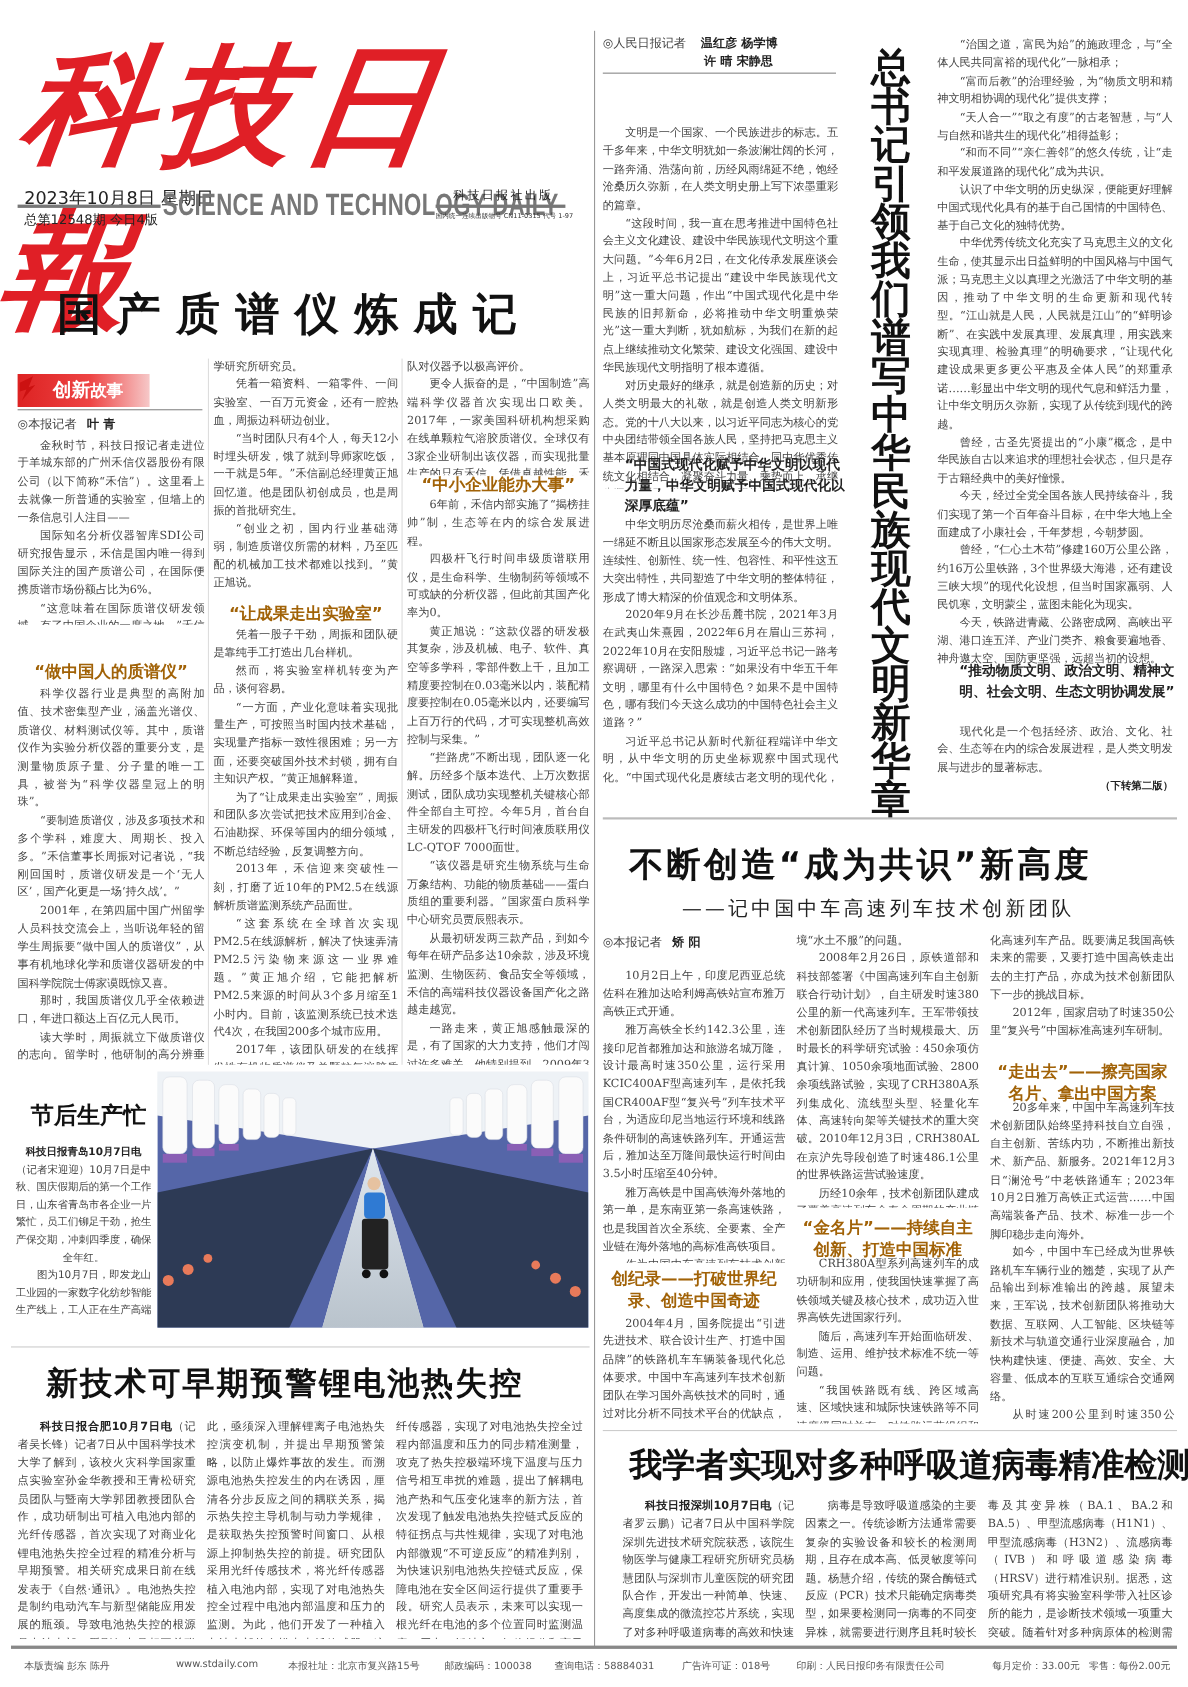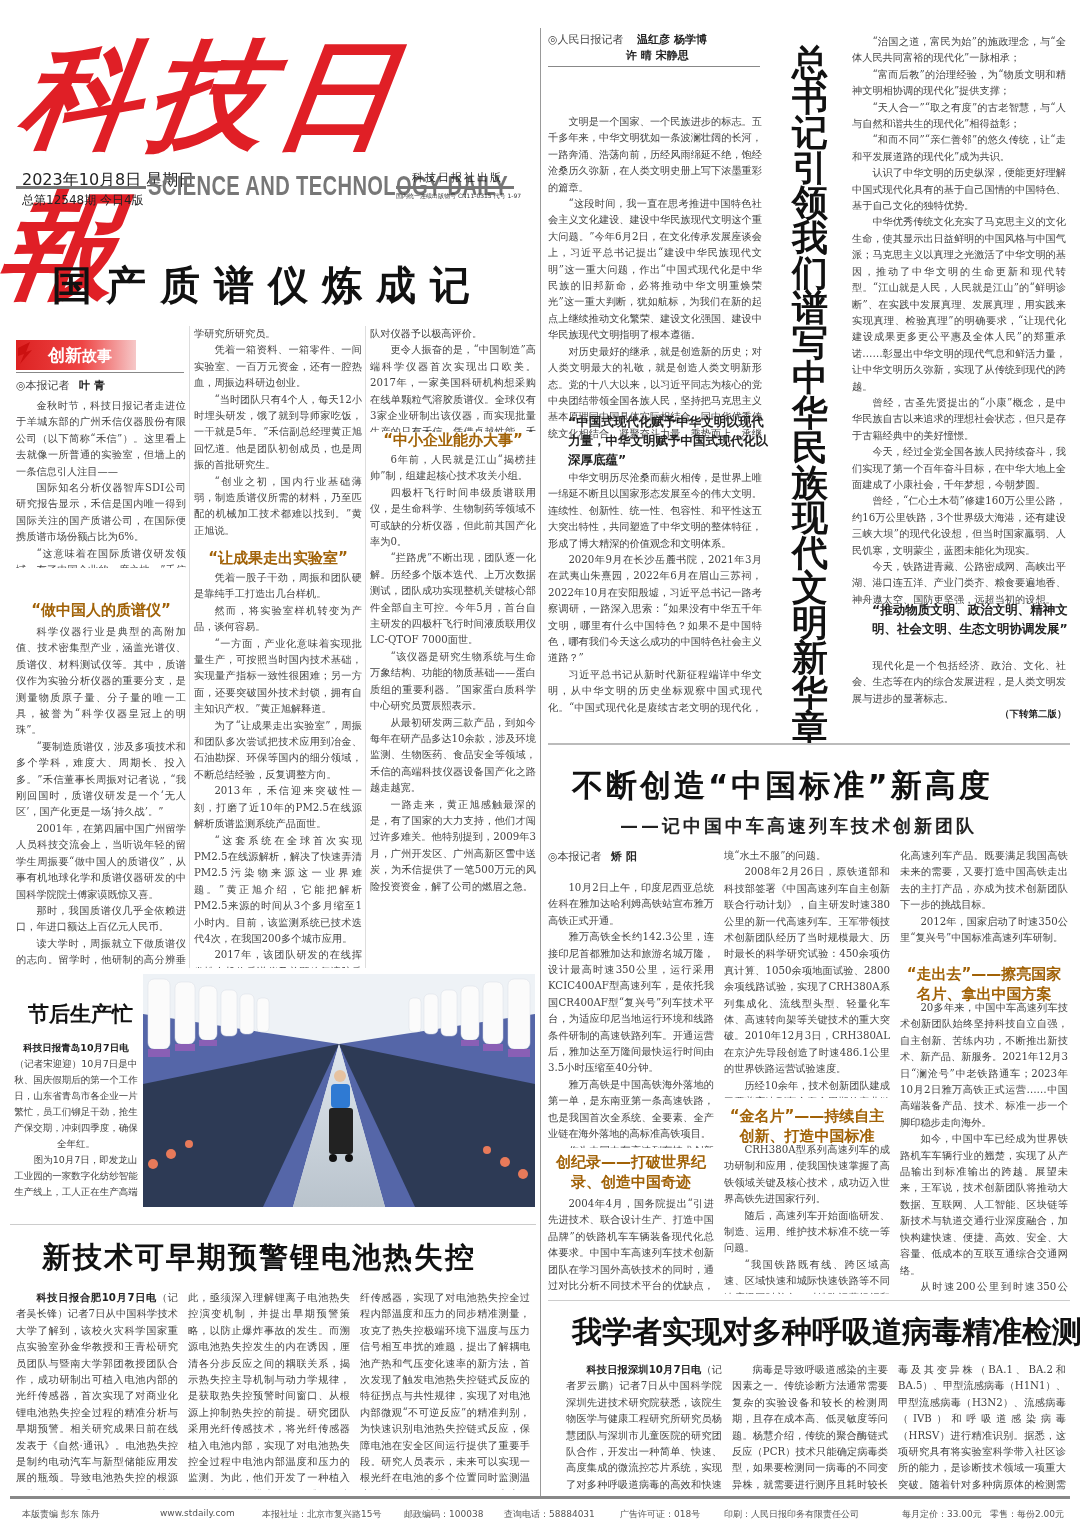--- a/index.html
+++ b/index.html
@@ -4,21 +4,21 @@
 <style>
   * { box-sizing: border-box; margin: 0; padding: 0; }
   html, body { width: 1080px; height: 1534px; background: #fff; overflow: hidden; }
   body { position: relative; font-family: "DejaVu Serif", "Liberation Serif", serif; color: #333; }
   .abs { position: absolute; }
   .txt { font-size: 10.2px; line-height: 16.4px; color: #444; text-align: justify; overflow: hidden; }
   .txt p { text-indent: 2em; }
   .sans { font-family: "DejaVu Sans", "Liberation Sans", sans-serif; text-align: center; }
   .subhead { font-family: "DejaVu Sans", sans-serif; font-weight: bold; color: #a16207; text-align: center; font-size: 15px; line-height: 20px; margin: 6px 0 6px; }
   .byline { font-size: 11px; color: #444; }
-  .byline b { font-family: "DejaVu Sans", sans-serif; color: #222; }
+  .byline b { font-family: "DejaVu Sans", sans-serif; color: #222; margin-left: 14px; }
   .rule { position: absolute; background: #888; }
   .vrule { position: absolute; width: 1px; background: #999; }
 
   
   #masthead-logo { left: 22px; top: 20px; width: 500px; height: 150px; color: #e01f26; font-family: "DejaVu Serif", serif; font-size: 118px; font-weight: bold; font-style: italic; letter-spacing: 10px; line-height: 150px; transform: skewX(-8deg); }
   #date-line { left: 22px; top: 170px; font-family: "DejaVu Sans", sans-serif; font-size: 16px; color: #222; }
   #issue-line { left: 22px; top: 192px; font-family: "DejaVu Sans", sans-serif; font-size: 12px; color: #222; }
   #mast-rule-left { left: 16px; top: 186px; width: 130px; height: 3px; background: #777; }
   #english-title { left: 148px; top: 170px; font-family: "Liberation Sans", sans-serif; font-size: 28px; font-weight: bold; color: #777; transform: scaleX(0.72); transform-origin: left; letter-spacing: 0.5px; white-space: nowrap; }
   #publisher { left: 412px; top: 170px; font-family: "DejaVu Sans", sans-serif; font-size: 11px; color: #222; letter-spacing: 2px; }
@@ -28,21 +28,21 @@
   
   .hl { font-family: "DejaVu Sans", sans-serif; font-weight: bold; color: #111; white-space: nowrap; }
   #hl-instrument { left: 52px; top: 258px; font-size: 40px; letter-spacing: 14px; }
   #tag-box { left: 16px; top: 340px; width: 120px; height: 30px; background: linear-gradient(90deg,#d22 0%, #e44 55%, #f6c8c8 100%); color: #fff; font-family: "DejaVu Sans", sans-serif; font-weight: bold; font-size: 17px; line-height: 30px; padding-left: 32px; }
   #tag-arrow { left: 16px; top: 338px; width: 18px; height: 30px; }
 
   #vertical-hl { left: 780px; top: 45px; width: 60px; font-family: "DejaVu Sans", sans-serif; font-weight: bold; font-size: 36px; line-height: 35px; color: #111; text-align: center; }
   #vertical-hl span { display: block; }
 
   #hl-train { left: 572px; top: 765px; font-size: 31px; letter-spacing: 3px; }
-  #hl-train-sub { left: 620px; top: 814px; font-family: "DejaVu Serif", serif; font-weight: bold; font-size: 18px; color: #222; letter-spacing: 3px; white-space: nowrap; }
+  #hl-train-sub { left: 620px; top: 814px; font-family: "DejaVu Serif", serif; font-weight: normal; font-size: 18px; color: #222; letter-spacing: 3px; white-space: nowrap; }
   #hl-battery { left: 42px; top: 1238px; font-size: 29px; letter-spacing: 2px; }
   #hl-virus { left: 572px; top: 1312px; font-size: 30px; }
   #hl-festival { left: 28px; top: 1000px; font-size: 21px; }
 
   #photo { left: 143px; top: 974px; width: 392px; height: 233px; overflow: hidden; background: linear-gradient(180deg,#f4f6f8 0%,#e7ebf0 30%,#c9d3e0 55%,#8a98b5 100%); }
   .footer { left: 0; top: 1500px; width: 1080px; height: 34px; }
   .footer span { position: absolute; top: 8px; font-family: "DejaVu Sans", sans-serif; font-size: 9px; color: #555; white-space: nowrap; }
   .quote-hl { font-family: "DejaVu Sans", sans-serif; font-weight: bold; font-size: 12.5px; line-height: 19px; color: #222; }
 </style>
 </head>
@@ -171,22 +171,23 @@
   <p>“这套系统在全球首次实现PM2.5在线源解析，解决了快速弄清PM2.5污染物来源这一业界难题。”黄正旭介绍，它能把解析PM2.5来源的时间从3个多月缩至1小时内。目前，该监测系统已技术迭代4次，在我国200多个城市应用。</p>
   <p>2017年，该团队研发的在线挥发性有机物质谱仪及单颗粒气溶胶质谱仪，分别于7月和11月参与南北极地科考，是“雪龙”号上唯一的大型国产高端科学仪器。“在整个航程观测期间，仪器性能稳定，检测灵敏度高，操作便捷，数据还可以自动处理和存储。根据获取数据所形成的研究成果，已在多个国际学术期刊上发表。”第34次南极科学考察</p>
 </div>
 
 <div class="abs txt" style="left:370px;top:326px;width:166px;height:106px;">
   <p style="text-indent:0">队对仪器予以极高评价。</p>
   <p>更令人振奋的是，“中国制造”高端科学仪器首次实现出口欧美。2017年，一家美国科研机构想采购在线单颗粒气溶胶质谱仪。全球仅有3家企业研制出该仪器，而实现批量生产的只有禾信。凭借卓越性能，禾信拿下了订单。</p>
 </div>
 <div class="abs subhead" style="left:370px;top:424px;width:166px;">“中小企业能办大事”</div>
 <div class="abs txt" style="left:370px;top:452px;width:166px;height:516px;">
-  <p>6年前，人民就是江山“揭榜挂帅”制，组建起核心技术攻关小组。</p>
+  <p>6年前，禾信内部实施了“揭榜挂帅”制，生态等在内的综合发展进程。</p>
   <p>四极杆飞行时间串级质谱联用仪，是生命科学、生物制药等领域不可或缺的分析仪器，但此前其国产化率为0。</p>
+  <p>黄正旭说：“这款仪器的研发极其复杂，涉及机械、电子、软件、真空等多学科，零部件数上千，且加工精度要控制在0.03毫米以内，装配精度要控制在0.05毫米以内，还要编写上百万行的代码，才可实现整机高效控制与采集。”</p>
   <p>“拦路虎”不断出现，团队逐一化解。历经多个版本迭代、上万次数据测试，团队成功实现整机关键核心部件全部自主可控。今年5月，首台自主研发的四极杆飞行时间液质联用仪LC-QTOF 7000面世。</p>
   <p>“该仪器是研究生物系统与生命万象结构、功能的物质基础——蛋白质组的重要利器。”国家蛋白质科学中心研究员贾辰熙表示。</p>
   <p>从最初研发两三款产品，到如今每年在研产品多达10余款，涉及环境监测、生物医药、食品安全等领域，禾信的高端科技仪器设备国产化之路越走越宽。</p>
   <p>一路走来，黄正旭感触最深的是，有了国家的大力支持，他们才闯过许多难关。他特别提到，2009年3月，广州开发区、广州高新区雪中送炭，为禾信提供了一笔500万元的风险投资资金，解了公司的燃眉之急。</p>
 
 </div>
 <div class="vrule" style="left:189px;top:326px;height:642px;background:#ddd;"></div>
 <div class="vrule" style="left:365px;top:326px;height:642px;background:#ddd;"></div>
 
 <div id="hl-festival" class="abs hl">节后生产忙</div>
@@ -242,21 +243,21 @@
     <g>
       <circle cx="197" cy="102" r="6" fill="#e6c2a0"></circle>
       <rect x="188" y="110" width="19" height="24" rx="4" fill="#2f7ad3"></rect>
       <rect x="186" y="134" width="24" height="46" rx="3" fill="#222"></rect>
       <circle cx="190" cy="184" r="4" fill="#111"></circle>
         <circle cx="206" cy="184" r="4" fill="#111"></circle>
     </g>
   </svg>
 </div>
 
-<div id="hl-train" class="abs hl">不断创造“中国标准”新高度</div>
+<div id="hl-train" class="abs hl">不断创造“成为共识”新高度</div>
 <div id="hl-train-sub" class="abs">——记中国中车高速列车技术创新团队</div>
 <div class="abs byline" style="left:548px;top:849px;">
   <span>◎本报记者</span>
   <b style="margin-left:6px;">矫  阳</b>
 </div>
 <div class="abs txt" style="left:548px;top:880px;width:166px;height:268px;">
   <p>10月2日上午，印度尼西亚总统佐科在雅加达哈利姆高铁站宣布雅万高铁正式开通。</p>
   <p>雅万高铁全长约142.3公里，连接印尼首都雅加达和旅游名城万隆，设计最高时速350公里，运行采用KCIC400AF型高速列车，是依托我国CR400AF型“复兴号”列车技术平台，为适应印尼当地运行环境和线路条件研制的高速铁路列车。开通运营后，雅加达至万隆间最快运行时间由3.5小时压缩至40分钟。</p>
   <p>雅万高铁是中国高铁海外落地的第一单，是东南亚第一条高速铁路，也是我国首次全系统、全要素、全产业链在海外落地的高标准高铁项目。</p>
   <p>作为中国中车高速列车技术创新团队的领军人，中国中车集团总工程师、首席科学家王军一直奋战在科技创新主阵地，见证了中国高速列车从无到有、从追赶到领跑的全过程。</p>

